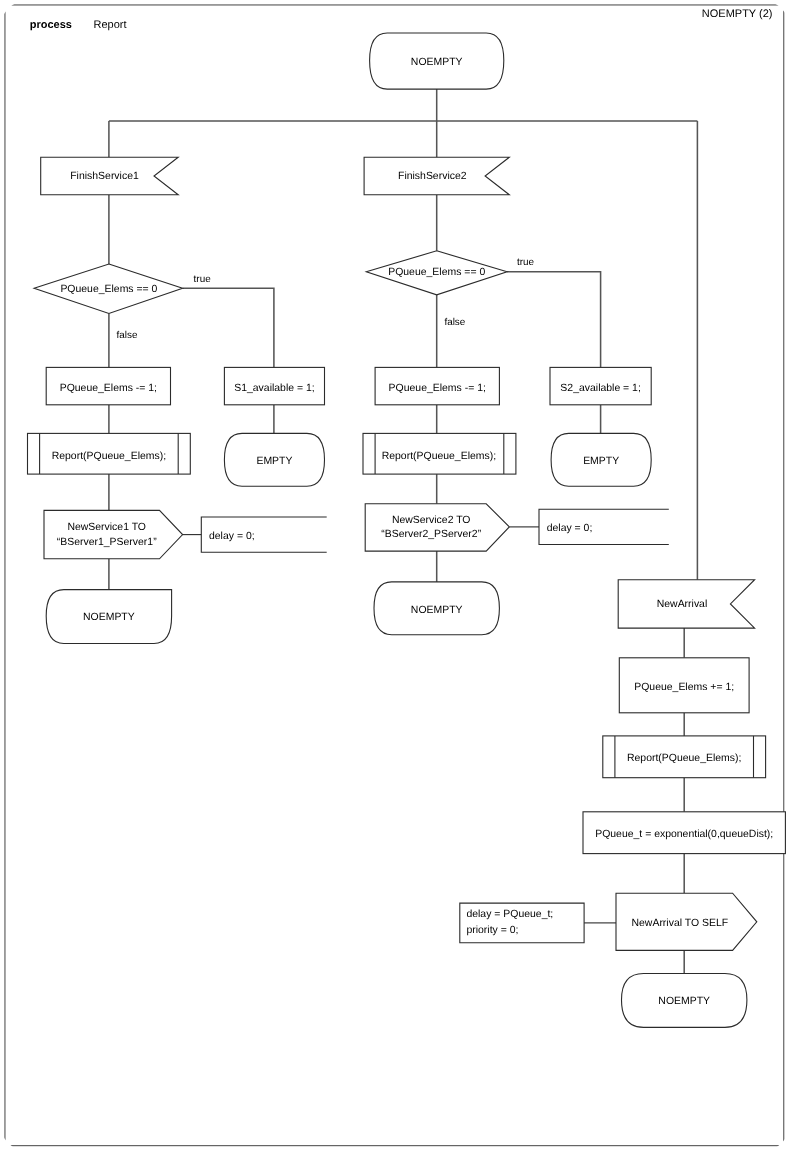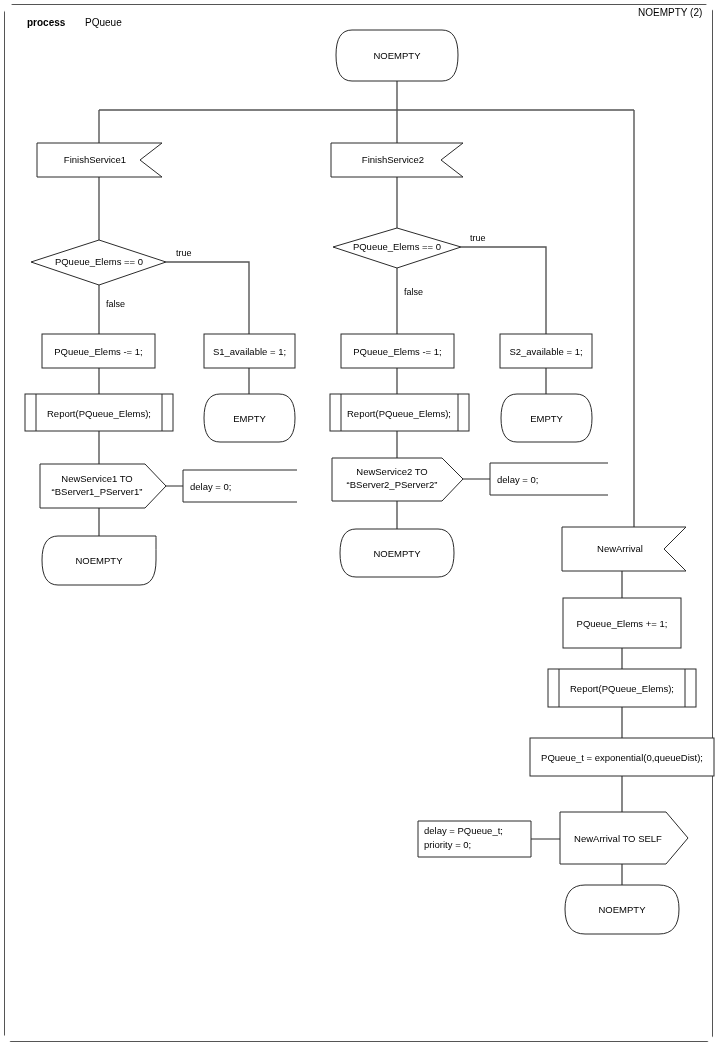--- a/index.html
+++ b/index.html
@@ -75,21 +75,21 @@
 </style>
 </head>
 <body>
 
 <div id="page">
 
   <div id="frame"></div>
 
   <div class="hdr bold" style="left:27px; top:17px;">process</div>
 
-  <div class="hdr" style="left:85px; top:17px;">PQueue</div>
+  <div class="hdr" style="left:85px; top:17px;">Report</div>
 
   <div class="hdr" style="left:638px; top:7px;text-align:right;">NOEMPTY (2)</div>
 
   <svg id="diagram" viewBox="0 0 718 1047" xmlns="http://www.w3.org/2000/svg">
 
     <g>
 
       <path class="flow" d="M397,81 L397,110"></path>
 
       <path class="flow" d="M99,110 L634,110"></path>

